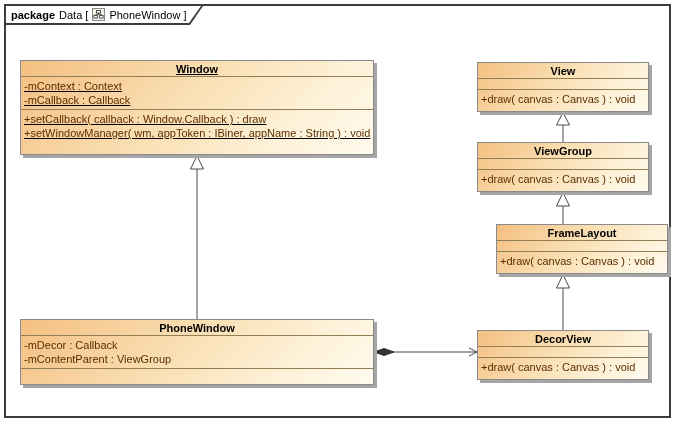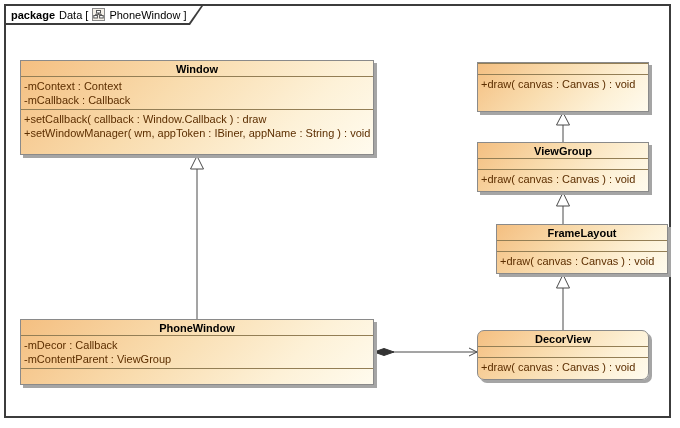--- a/index.html
+++ b/index.html
@@ -70,33 +70,34 @@
       <polygon points="563,274.5 556.5,288 569.5,288" fill="#ffffff" stroke="#4a4a4a" stroke-width="1"></polygon>
     </g>
 
     <g>
       <line x1="392" y1="352" x2="477" y2="352" stroke="#4a4a4a" stroke-width="1"></line>
       <polygon points="374,352 384,348.5 394,352 384,355.5" fill="#333333" stroke="#333333"></polygon>
       <path d="M469,348 L477,352 L469,356" fill="none" stroke="#4a4a4a" stroke-width="1"></path>
     </g>
   </svg>
 
-  <div class="uml-class" style="left:20px;top:60px;width:354px;height:95px;">
+  <div class="uml-class" style="left:20px;top:60px;width:354px;height:95px;text-decoration:underline;">
     <div class="cls-title">Window</div>
     <div class="cls-section">
       <div class="cls-line">-mContext : Context</div>
       <div class="cls-line">-mCallback : Callback</div>
     </div>
     <div class="cls-section">
       <div class="cls-line">+setCallback( callback : Window.Callback ) : draw</div>
       <div class="cls-line">+setWindowManager( wm, appToken : IBiner, appName : String ) : void</div>
     </div>
   </div>
 
   <div class="uml-class" style="left:477px;top:62px;width:172px;height:50px;">
+    <div class="cls-title">View</div>
     <div class="cls-section sec-empty-sm"></div>
     <div class="cls-section">
       <div class="cls-line">+draw( canvas : Canvas ) : void</div>
     </div>
   </div>
 
   <div class="uml-class" style="left:477px;top:142px;width:172px;height:50px;">
     <div class="cls-title">ViewGroup</div>
     <div class="cls-section sec-empty-sm"></div>
     <div class="cls-section">
@@ -114,21 +115,21 @@
 
   <div class="uml-class" style="left:20px;top:319px;width:354px;height:66px;">
     <div class="cls-title">PhoneWindow</div>
     <div class="cls-section">
       <div class="cls-line">-mDecor : Callback</div>
       <div class="cls-line">-mContentParent : ViewGroup</div>
     </div>
     <div class="cls-section sec-empty-md"></div>
   </div>
 
-  <div class="uml-class" style="left:477px;top:330px;width:172px;height:50px;border-radius:7px;">
+  <div class="uml-class" style="left:477px;top:330px;width:172px;height:50px;">
     <div class="cls-title">DecorView</div>
     <div class="cls-section sec-empty-sm"></div>
     <div class="cls-section">
       <div class="cls-line">+draw( canvas : Canvas ) : void</div>
     </div>
   </div>
 
 </div>
 
 </body></html>

